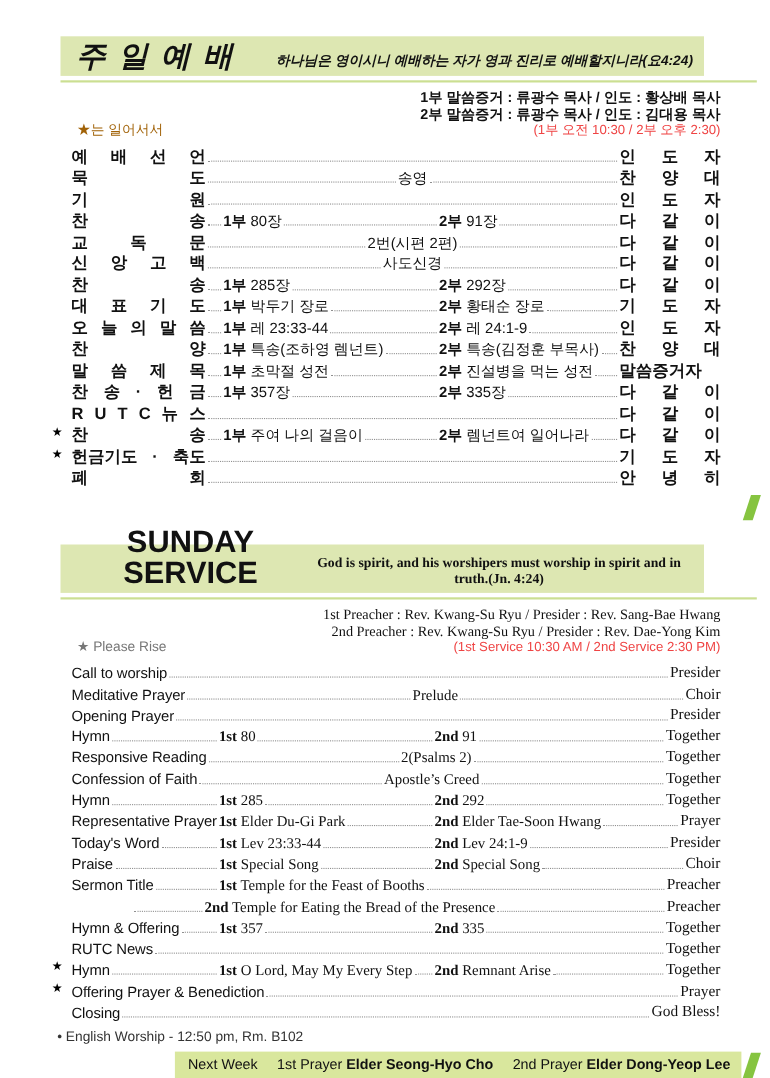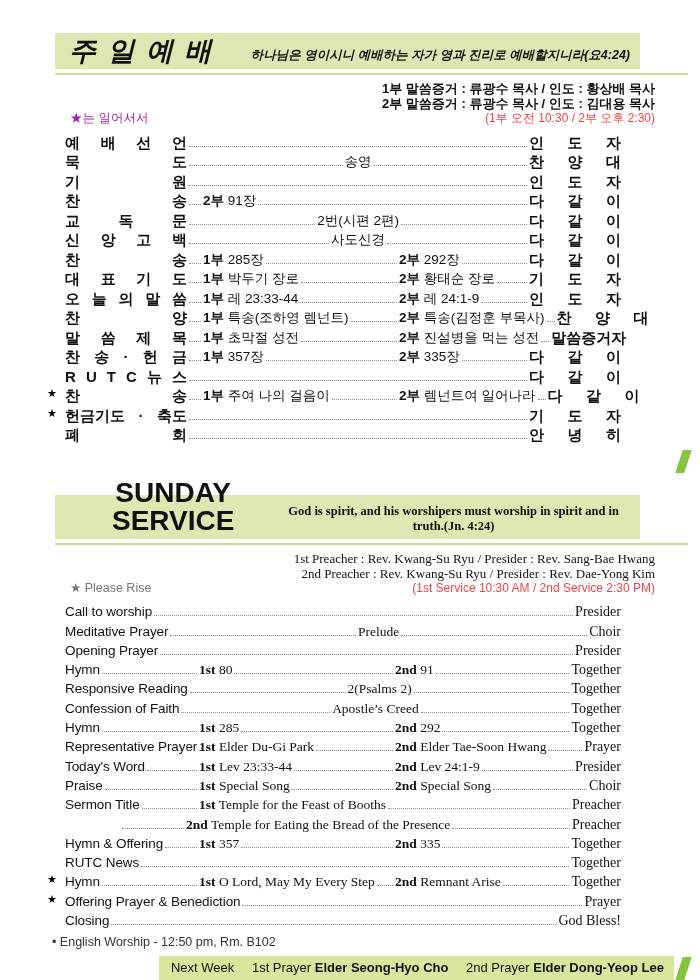--- a/index.html
+++ b/index.html
@@ -33,25 +33,25 @@
   .verse-e{font-family:"Liberation Serif",serif;font-size:12.5px;font-weight:bold;padding-bottom:1px;}
   .rule{height:2px;background:var(--rule);margin:4px 12px 0 55px;}
 
   
   .meta{margin:6px 45px 0 70px;}
   .meta .line{ text-align:right;font-size:13px;line-height:15px;}
   .lead-k{font-weight:bold;}
   .lead-e{font-family:"Liberation Serif",serif;font-size:13.5px;}
   .meta .last{display:flex;justify-content:space-between;align-items:flex-end;line-height:15px;}
   .times{color:#ef4444;font-size:12px;}
-  .rise-k{font-size:12.5px;color:#a21caf;}
+  .rise-k{font-size:12.5px;color:#a16207;}
   .rise-e{font-size:12.5px;color:#777;}
 
   
-  .order{margin:5px 79px 0 65px;}
+  .order{margin:5px 45px 0 65px;}
   .row{display:flex;align-items:flex-end;height:19.5px;position:relative;line-height:17px;white-space:nowrap;}
   .row.e{height:19.3px;}
   .star{position:absolute;left:-18px;bottom:2px;font-size:11px;color:#000;}
   .lead{flex:1 1 auto;border-bottom:1px dotted var(--dots);margin:0 2px 4px 2px;min-width:8px;}
   .lead.fx{flex:0 0 12px;min-width:12px;}
   .lead.fx67{flex:0 0 62px;min-width:62px;}
   .sp55{flex:0 0 55px;}
   .lbl-k{
     flex:0 0 122px;width:122px;font-weight:bold;font-size:15px;
     text-align:justify;text-align-last:justify;text-justify:inter-character;
@@ -115,20 +115,24 @@
         <span class="rgt-k">찬 양 대</span>
       </div>
       <div class="row k">
         <span class="lbl-k">기 원</span>
         <span class="lead"></span>
         <span class="rgt-k">인 도 자</span>
       </div>
       <div class="row k">
         <span class="lbl-k">찬 송</span>
         <span class="lead fx"></span>
+        <span class="box1">
+          <span class="seg"><b>1부</b> 80장</span>
+          <span class="lead"></span>
+        </span>
         <span class="box2">
           <span class="seg"><b>2부</b> 91장</span>
           <span class="lead"></span>
         </span>
         <span class="rgt-k">다 같 이</span>
       </div>
       <div class="row k">
         <span class="lbl-k">교 독 문</span>
         <span class="lead"></span>
         <span class="ctr">2번(시편 2편)</span>

